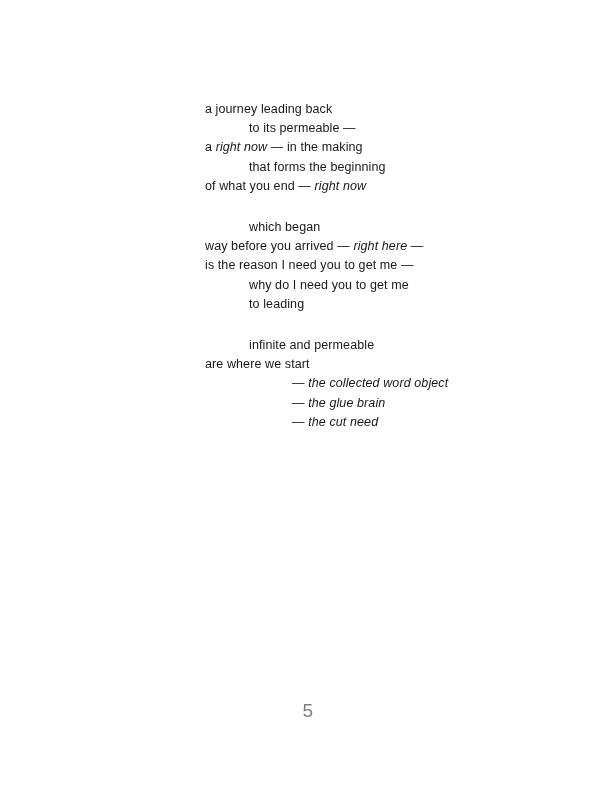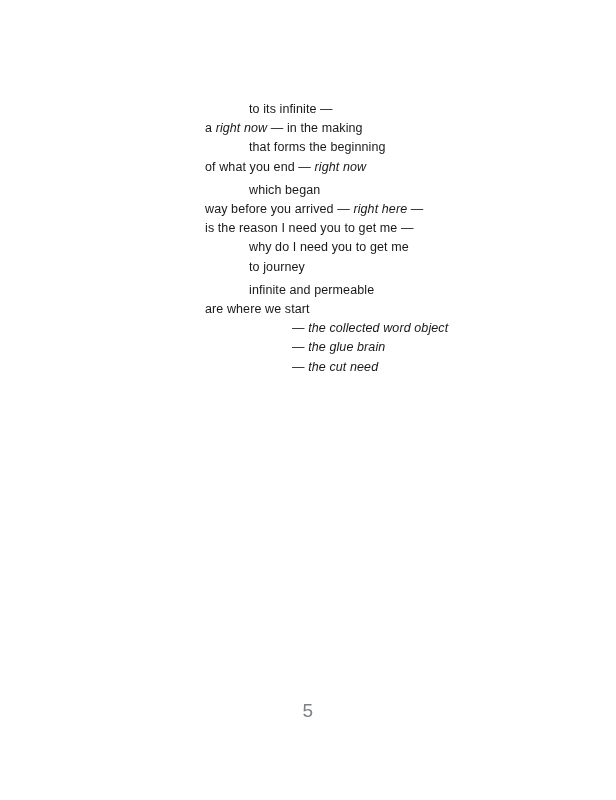--- a/index.html
+++ b/index.html
@@ -23,21 +23,21 @@
   .poem {
     position: absolute;
     left: 205px;
     top: 100px;
     width: 360px;
   }
   .stanza {
     margin: 0 0 0 0;
   }
   .stanza + .stanza {
-    margin-top: 4px;
+    margin-top: 22px;
   }
   .line {
     font-size: 12.5px;
     line-height: 19.2px;
     white-space: pre;
     letter-spacing: 0.1px;
     color: #17181a;
   }
   .line em {
   }
@@ -55,31 +55,32 @@
     font-family: "Liberation Sans", sans-serif;
     letter-spacing: 0.5px;
   }
 </style>
 </head>
 <body>
 
 <div class="page">
   <div class="poem" id="poem-body">
       <div class="stanza">
-        <div class="line indent-1">to its infinite —</div>
+        <div class="line indent-0">a journey leading back</div>
+        <div class="line indent-1">to its permeable —</div>
         <div class="line indent-0">a <em>right now</em> — in the making</div>
         <div class="line indent-1">that forms the beginning</div>
         <div class="line indent-0">of what you end — <em>right now</em></div>
       </div>
       <div class="stanza">
         <div class="line indent-1">which began</div>
         <div class="line indent-0">way before you arrived — <em>right here</em> —</div>
         <div class="line indent-0">is the reason I need you to get me —</div>
         <div class="line indent-1">why do I need you to get me</div>
-        <div class="line indent-1">to journey</div>
+        <div class="line indent-1">to leading</div>
       </div>
       <div class="stanza">
         <div class="line indent-1">infinite and permeable</div>
         <div class="line indent-0">are where we start</div>
         <div class="line indent-2">— <em>the collected word object</em></div>
         <div class="line indent-2">— <em>the glue brain</em></div>
         <div class="line indent-2">— <em>the cut need</em></div>
       </div>
     </div>
   <div class="page-number">5</div>

